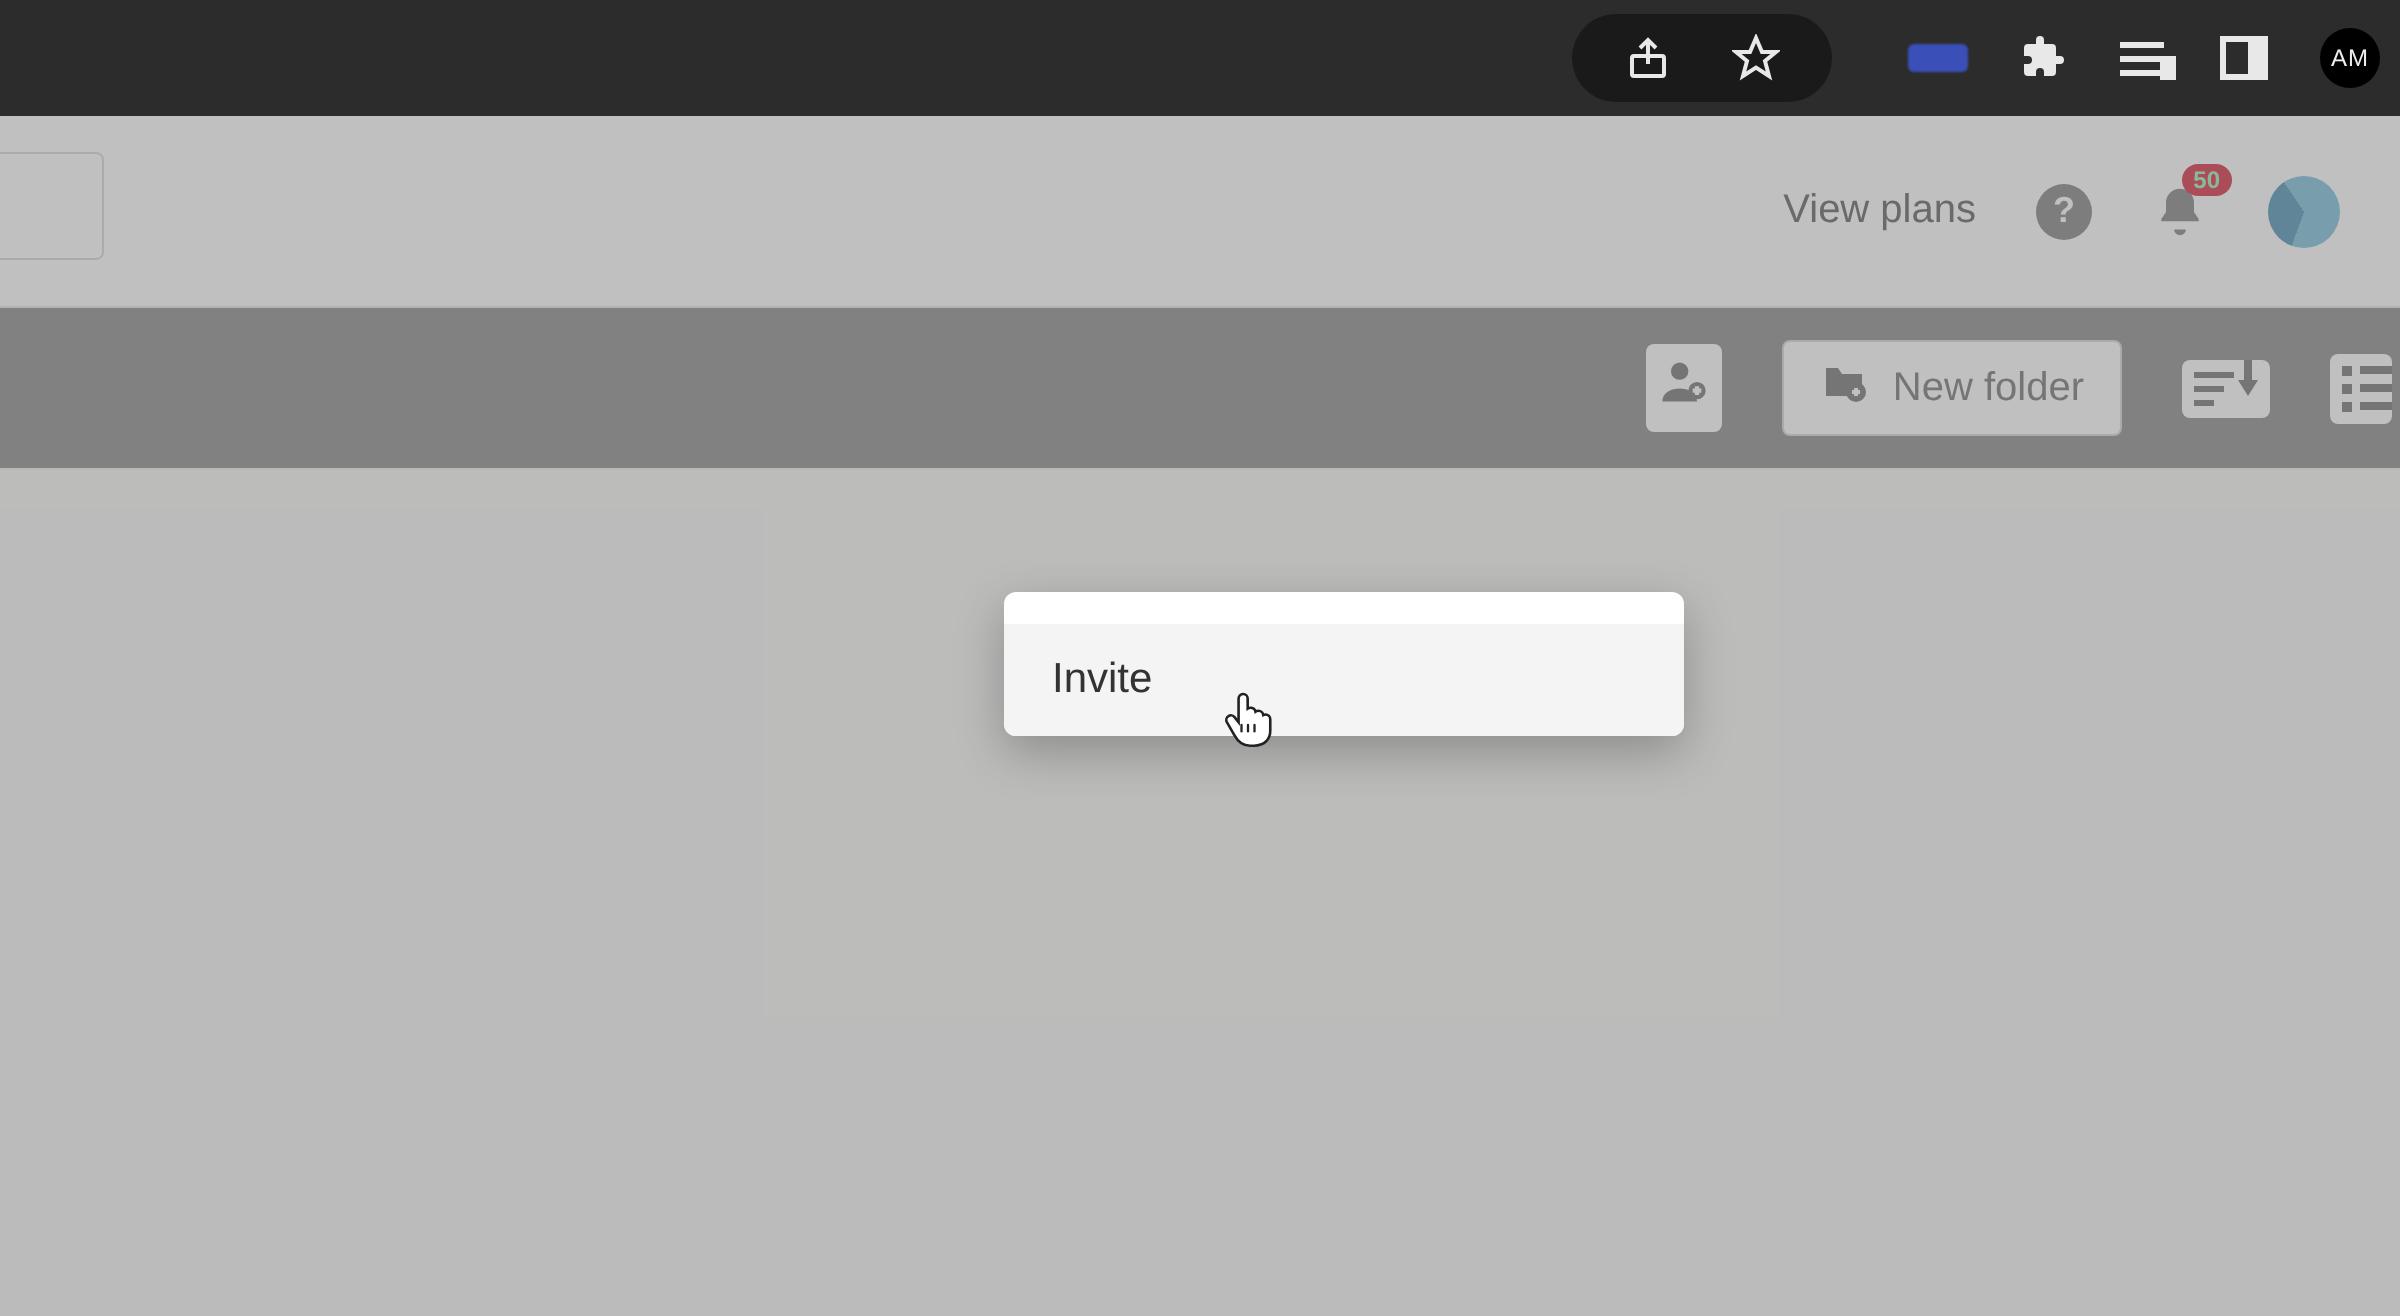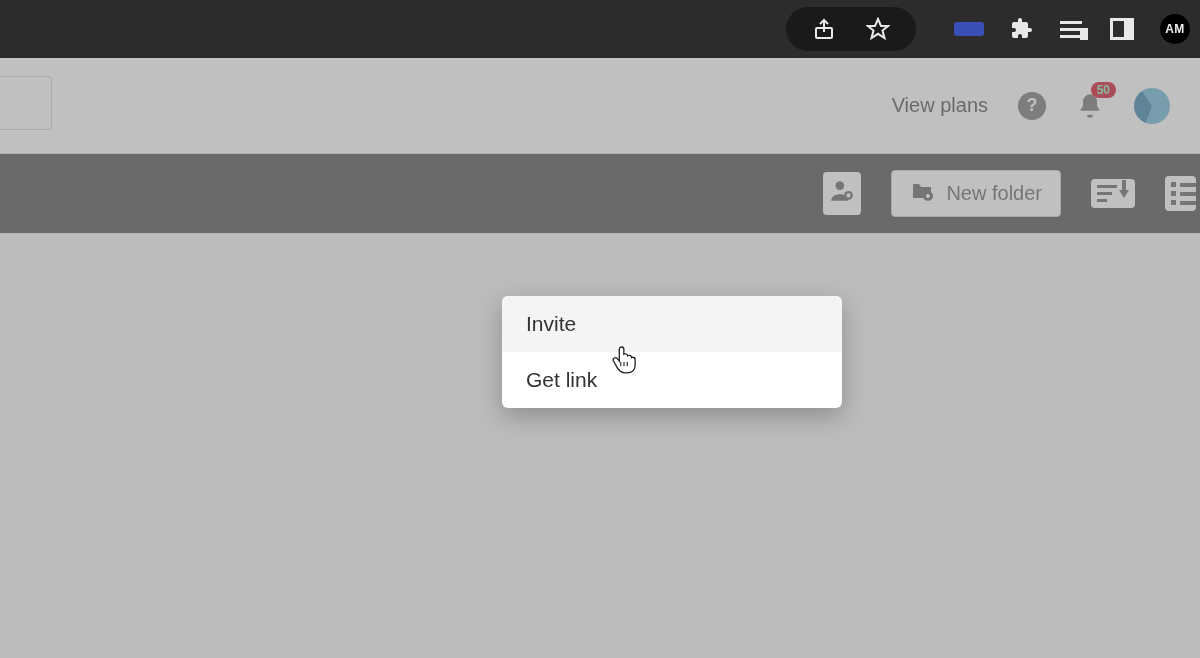--- a/index.html
+++ b/index.html
@@ -25,21 +25,21 @@
     gap: 30px;
     padding: 0 26px 0 26px;
     margin-right: 12px;
   }
   .chrome-icon { color: #e8e8e8; display:flex; align-items:center; justify-content:center; }
   .chrome-icon svg { width: 24px; height: 24px; stroke: currentColor; fill: none; stroke-width: 2; }
   .ext-blue { width:30px; height:14px; background:#3a4fb8; border-radius:3px; filter: blur(0.5px);}
   .avatar-chrome {
     width: 30px; height: 30px; border-radius: 50%;
     background:#000; color:#eee; display:flex; align-items:center; justify-content:center;
-    font-size:12px; font-weight:700; letter-spacing:0.5px;
+    font-size:12px; font-weight:400; letter-spacing:0.5px;
   }
   .chrome-puzzle svg { fill: #e8e8e8; stroke:none; }
   .reading-list-icon { display:flex; flex-direction:column; gap:4px; position:relative; width:24px;}
   .reading-list-icon .bars { display:flex; flex-direction:column; gap:4px;}
   .reading-list-icon .bar { width:22px; height:3px; background:#e8e8e8; }
   .reading-list-icon .note { position:absolute; right:-4px; bottom:-2px; width:8px; height:12px; background:#e8e8e8;}
   .panel-icon { width:24px; height:22px; border:3px solid #e8e8e8; position:relative;}
   .panel-icon::after { content:""; position:absolute; right:0; top:0; bottom:0; width:7px; background:#e8e8e8;}
 
   
@@ -79,21 +79,21 @@
     padding:1px 6px; border-radius:10px;
   }
   .app-avatar {
     width:36px; height:36px; border-radius:50%;
     background: conic-gradient(from 200deg, #2a7ba6 0 35%, #5fb3d4 35% 100%);
   }
 
   
   .toolbar {
     display:flex; align-items:center; justify-content:flex-end;
-    gap:30px; padding: 16px 4px 16px 26px; background:#404040; border-bottom:1px solid #eee;
+    gap:30px; padding: 16px 4px 16px 26px; background:#737373; border-bottom:1px solid #eee;
   }
   .tbtn {
     display:flex; align-items:center; gap:12px;
     border:1px solid #cfcfcf; border-radius:4px;
     padding:8px 18px; color:#5a5a5a; font-size:20px; background:#fff;
   }
   .tbtn svg { width:24px; height:24px; fill:#5a5a5a; }
   .icon-only { border:none; padding:6px; }
   .icon-only svg { width:26px; height:26px; fill:#5a5a5a; }
   .sort-icon { display:flex; align-items:center; gap:2px;}
@@ -118,20 +118,21 @@
     border-radius:6px;
     box-shadow: 0 8px 24px rgba(0,0,0,0.25);
     overflow:hidden;
     z-index: 10;
   }
   .dropdown .item {
     padding:16px 24px;
     font-size:21px;
     color:#333;
     cursor:pointer;
+    margin-top:16px;
   }
   .dropdown .item.hover { background:#f4f4f4; }
 
   
   .cursor {
     position:absolute;
     left:611px; top:287px;
     z-index:11;
     pointer-events:none;
   }
@@ -238,21 +239,20 @@
             <span class="line"></span>
           </span>
       </span>
     </button>
   </div>
 
   <div class="dim-overlay"></div>
 
   <div class="dropdown">
     <div class="item hover">Invite</div>
-    <div class="item">Get link</div>
   </div>
 
   <div class="cursor">
     <svg viewBox="0 0 32 36">
       <path d="M13 2c1.6 0 2.8 1.2 2.8 2.8v6.2c.5-.3 1.1-.5 1.8-.5 1.5 0 2.7 1 3 2.4.5-.4 1.1-.6 1.8-.6 1.5 0 2.8 1.1 3 2.6.4-.2.9-.3 1.4-.3 1.6 0 2.9 1.3 2.9 3v7.2c0 5.2-3.8 9-10 9h-2.4c-4.6 0-7.3-2.1-9.8-6.7L3 19.3c-.7-1.3-.3-2.9 1-3.7 1.2-.8 2.8-.5 3.7.6l2.5 3.2V4.8C10.2 3.2 11.4 2 13 2z" fill="#fff" stroke="#222" stroke-width="1.6"></path>
       <path d="M12 25v-4M16 25v-4M20 25v-4" stroke="#222" stroke-width="1.4" stroke-linecap="round"></path>
     </svg>
   </div>
 
 </div>

